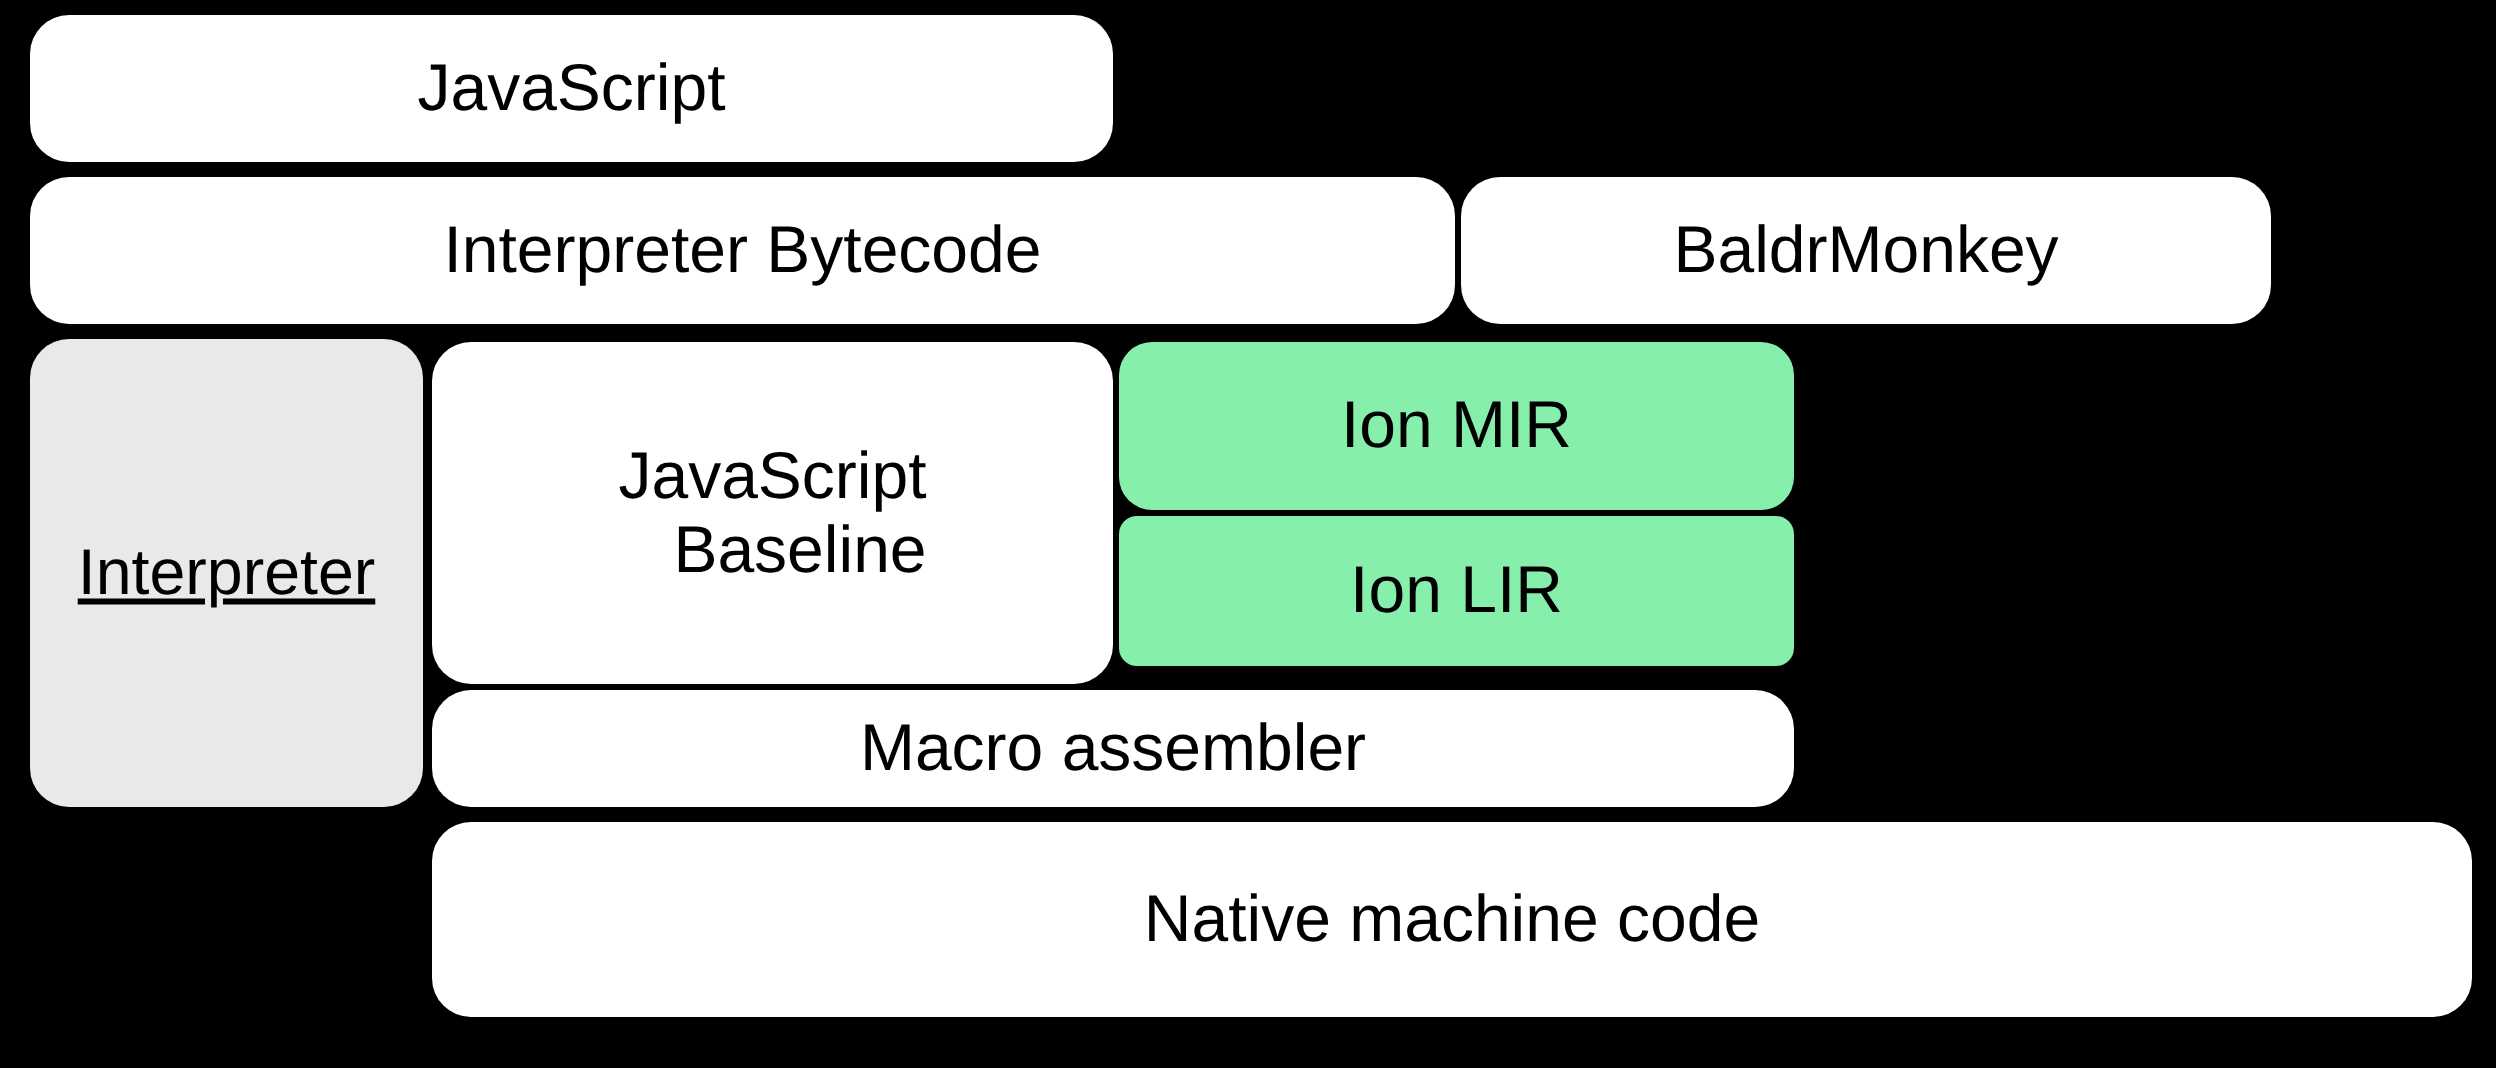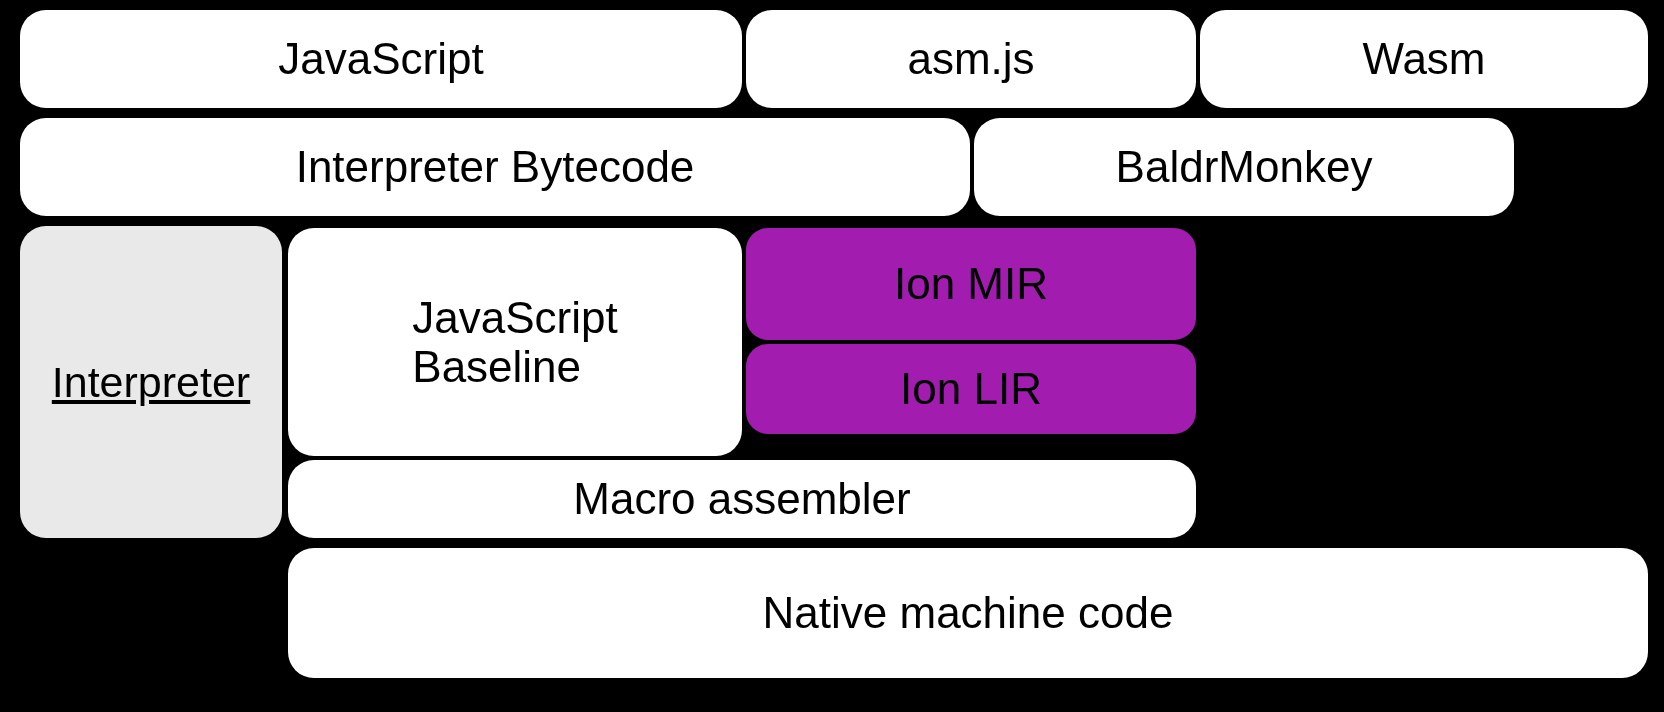--- a/index.html
+++ b/index.html
@@ -15,64 +15,62 @@
     overflow: hidden;
     font-family: "Liberation Sans", sans-serif;
   }
   .box {
     position: absolute;
     box-sizing: border-box;
     border-radius: 26px;
     display: flex;
     align-items: center;
     justify-content: center;
-    text-align: left;
+    text-align: right;
     color: #000000;
     font-size: 44px;
     font-weight: 400;
     line-height: 1.12;
     letter-spacing: 0px;
     white-space: pre-line;
     user-select: none;
   }
   .fill-white { background: #FFFFFF; }
   .fill-gray  { background: #E9E9E9; }
-  .fill-green { background: #a21caf; }
+  .fill-green { background: #86efac; }
   .fill-pink  { background: #F5738C; }
 
   
   #b-javascript      { left: 20px;   top: 10px;  width: 722px; height: 98px; }
   #b-asmjs           { left: 746px;  top: 10px;  width: 450px; height: 98px; }
   #b-wasm            { left: 1200px; top: 10px;  width: 448px; height: 98px; }
 
   
   #b-js-bytecode     { left: 20px;   top: 118px; width: 950px; height: 98px; }
   #b-baldrmonkey     { left: 974px;  top: 118px; width: 540px; height: 98px; }
 
   
   #b-interpreter     { left: 20px;   top: 226px; width: 262px; height: 312px; font-size: 43px; text-decoration: underline; }
   #b-js-baseline     { left: 288px;  top: 228px; width: 454px; height: 228px; }
   #b-ion-mir         { left: 746px;  top: 228px; width: 450px; height: 112px; border-radius: 22px; }
-  #b-ion-lir         { left: 746px;  top: 344px; width: 450px; height: 90px; border-radius: 22px; }
+  #b-ion-lir         { left: 746px;  top: 344px; width: 450px; height: 100px; border-radius: 12px; }
   #b-cranelift       { left: 1200px; top: 332px; width: 448px; height: 208px; }
   #b-macro-assembler { left: 288px;  top: 460px; width: 908px; height: 78px; }
 
   
   #b-native-code     { left: 288px;  top: 548px; width: 1360px; height: 130px; }
 </style>
 </head>
 <body>
 
 <div id="stage">
 
   <div class="box fill-white" id="b-javascript">JavaScript</div>
 
-  <div class="box fill-white" id="b-asmjs">asm.js</div>
 
-  <div class="box fill-white" id="b-wasm">Wasm</div>
 
   <div class="box fill-white" id="b-js-bytecode">Interpreter Bytecode</div>
 
   <div class="box fill-white" id="b-baldrmonkey">BaldrMonkey</div>
 
   <div class="box fill-gray" id="b-interpreter">Interpreter</div>
 
   <div class="box fill-white" id="b-js-baseline">JavaScript
 Baseline</div>
 

